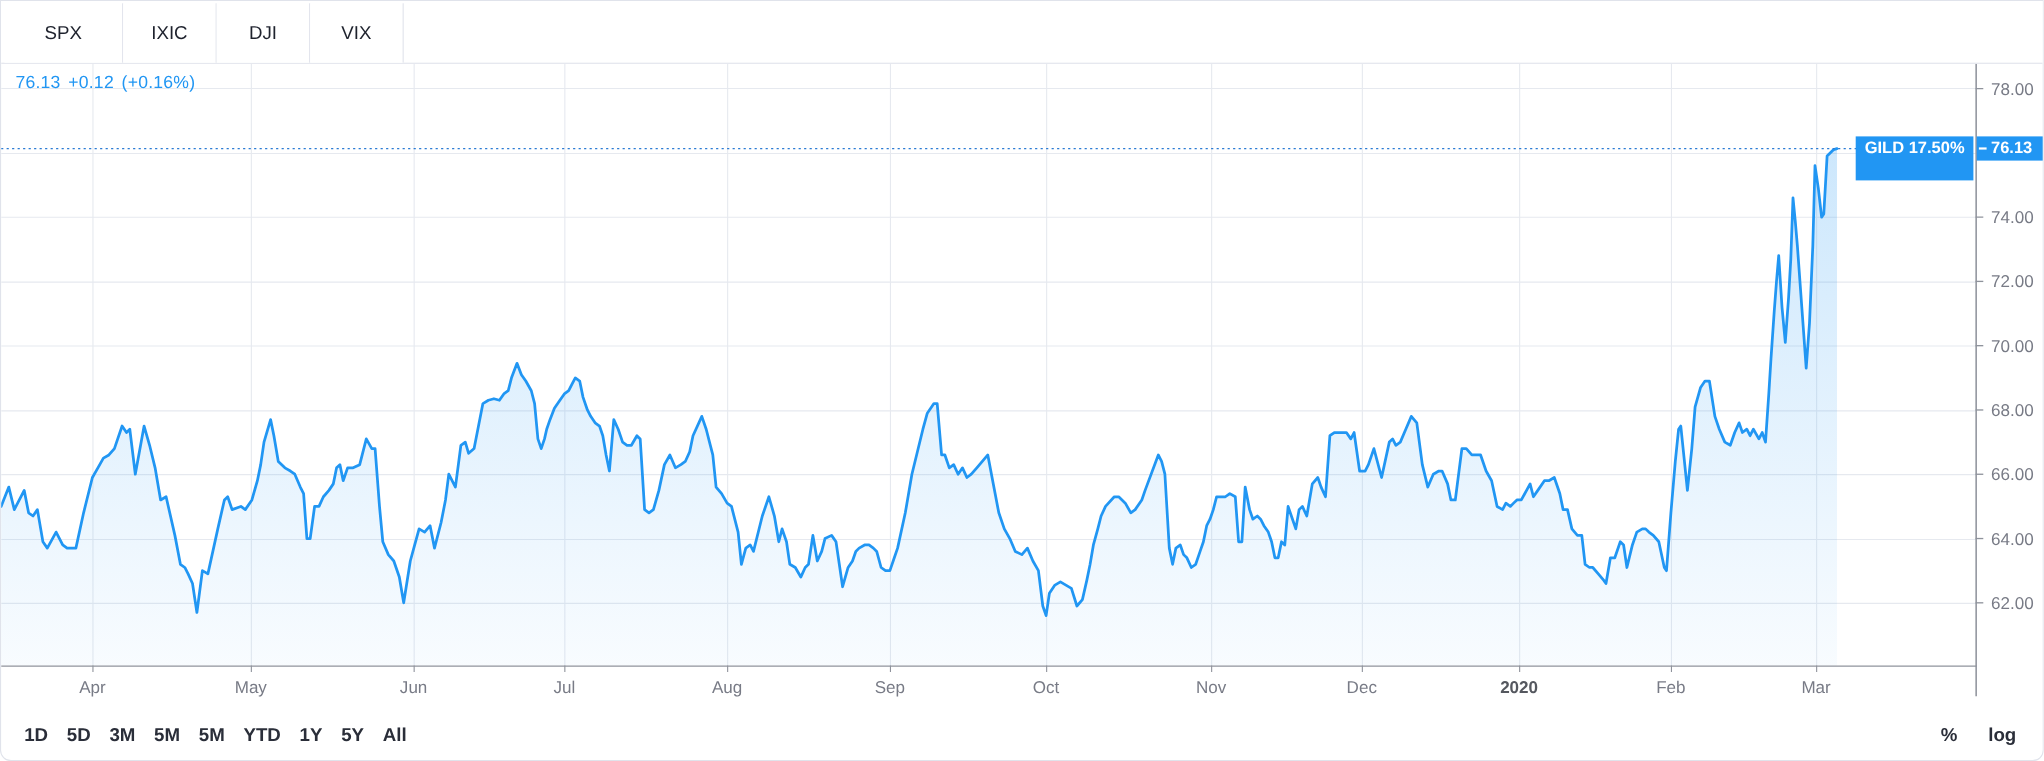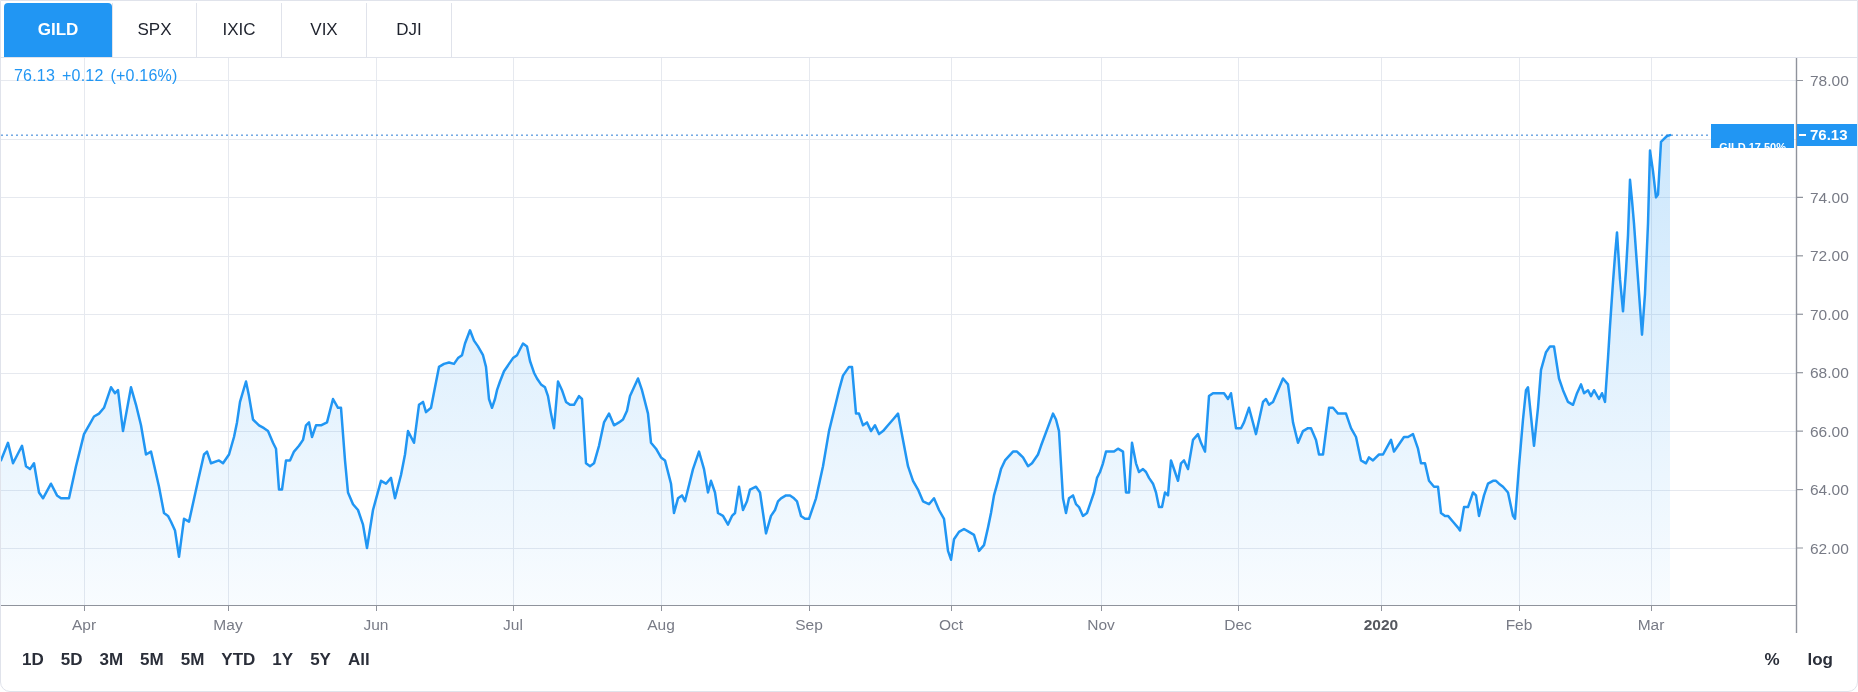--- a/index.html
+++ b/index.html
@@ -43,55 +43,54 @@
   
   .quote{
     position:absolute;left:13px;top:66px;z-index:2;
     color:var(--accent);font-size:16px;font-weight:400;letter-spacing:.2px;
   }
   .quote span{margin-right:7px;}
   
   svg.chart{position:absolute;left:0;top:0;z-index:1;}
   
   .flag{
-    position:absolute;top:123px;right:63px;height:22px;z-index:2;
-    background:var(--accent);color:#fff;font-size:11px;font-weight:700;
-    line-height:22px;padding:12px 8px;white-space:nowrap;
+    position:absolute;top:123px;right:63px;height:40px;z-index:2;
+    background:var(--accent);color:#fff;font-size:15px;font-weight:700;
+    line-height:22px;padding:0 8px;white-space:nowrap;
   }
   .axis-price{
     position:absolute;top:123px;left:1796px;width:61px;height:22px;z-index:2;
     background:var(--accent);color:#fff;font-size:15px;font-weight:700;
     line-height:22px;padding-left:13px;
   }
   .axis-price::before{
     content:"";position:absolute;left:2px;top:10px;width:7px;height:2px;background:#fff;
   }
   
   .toolbar{
     position:absolute;left:0;right:0;top:640px;height:38px;z-index:3;
-    display:flex;align-items:center;justify-content:space-between;
+    display:flex;align-items:flex-end;justify-content:space-between;
     padding:0 24px 0 21px;background:transparent;
   }
   .ranges{display:flex;gap:17px;}
   .range-btn,.scale-btn{
     font-size:17px;font-weight:600;color:#2a2e39;cursor:pointer;user-select:none;
   }
   .scales{display:flex;gap:28px;}
 </style>
 </head>
 <body>
 
 <div class="widget">
 
   <div class="tabbar" id="tab-bar">
-      <div class="tab active">GILD</div>
       <div class="tab">SPX</div>
       <div class="tab">IXIC</div>
+      <div class="tab">DJI</div>
       <div class="tab">VIX</div>
-      <div class="tab">DJI</div>
     </div>
 
   <div class="quote">
     <span>76.13</span><span>+0.12</span><span>(+0.16%)</span>
   </div>
 
   <svg class="chart" id="chart-svg" width="1858" height="692">
     <defs>
       <linearGradient id="areaGrad" gradientUnits="userSpaceOnUse" x1="0" y1="57" x2="0" y2="604">
         <stop offset="0" stop-color="rgba(33,150,243,0.26)"></stop>

